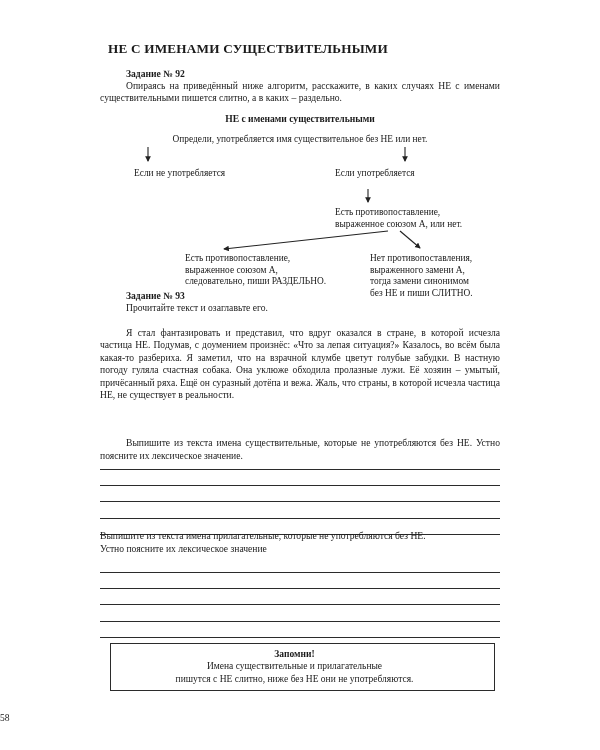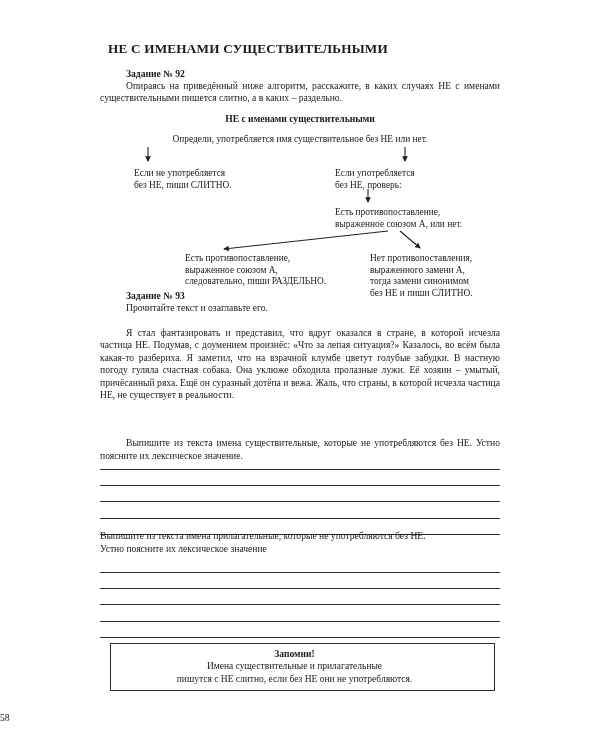--- a/index.html
+++ b/index.html
@@ -212,26 +212,24 @@
 
         <line x1="268" y1="44" x2="268" y2="57" stroke="#222222" stroke-width="1.1" marker-end="url(#ah)"></line>
 
         <line x1="288" y1="86" x2="124" y2="104" stroke="#222222" stroke-width="1.1" marker-end="url(#ah)"></line>
 
         <line x1="300" y1="86" x2="320" y2="103" stroke="#222222" stroke-width="1.1" marker-end="url(#ah)"></line>
       </svg>
 
       <div class="branch-left">
         <p>Если не употребляется</p>
-        <p>без НЕ, пиши СЛИТНО.</p>
       </div>
 
       <div class="branch-right">
         <p>Если употребляется</p>
-        <p>без НЕ, проверь:</p>
       </div>
 
       <div class="branch-right-2">
         <p>Есть противопоставление,</p>
         <p>выраженное союзом А, или нет.</p>
       </div>
 
       <div class="leaf-left">
         <p>Есть противопоставление,</p>
         <p>выраженное союзом А,</p>
@@ -278,18 +276,18 @@
     <div class="rule"></div>
     <div class="rule"></div>
     <div class="rule"></div>
     <div class="rule"></div>
     <div class="rule"></div>
   </div>
 
   <div class="remember">
     <p class="remember-title">Запомни!</p>
     <p>Имена существительные и прилагательные</p>
-    <p>пишутся с НЕ слитно, если без НЕ они не употребляются.</p>
+    <p>пишутся с НЕ слитно, ниже без НЕ они не употребляются.</p>
   </div>
 
   <div class="page-number">58</div>
 
 </div>
 
 </body></html>

